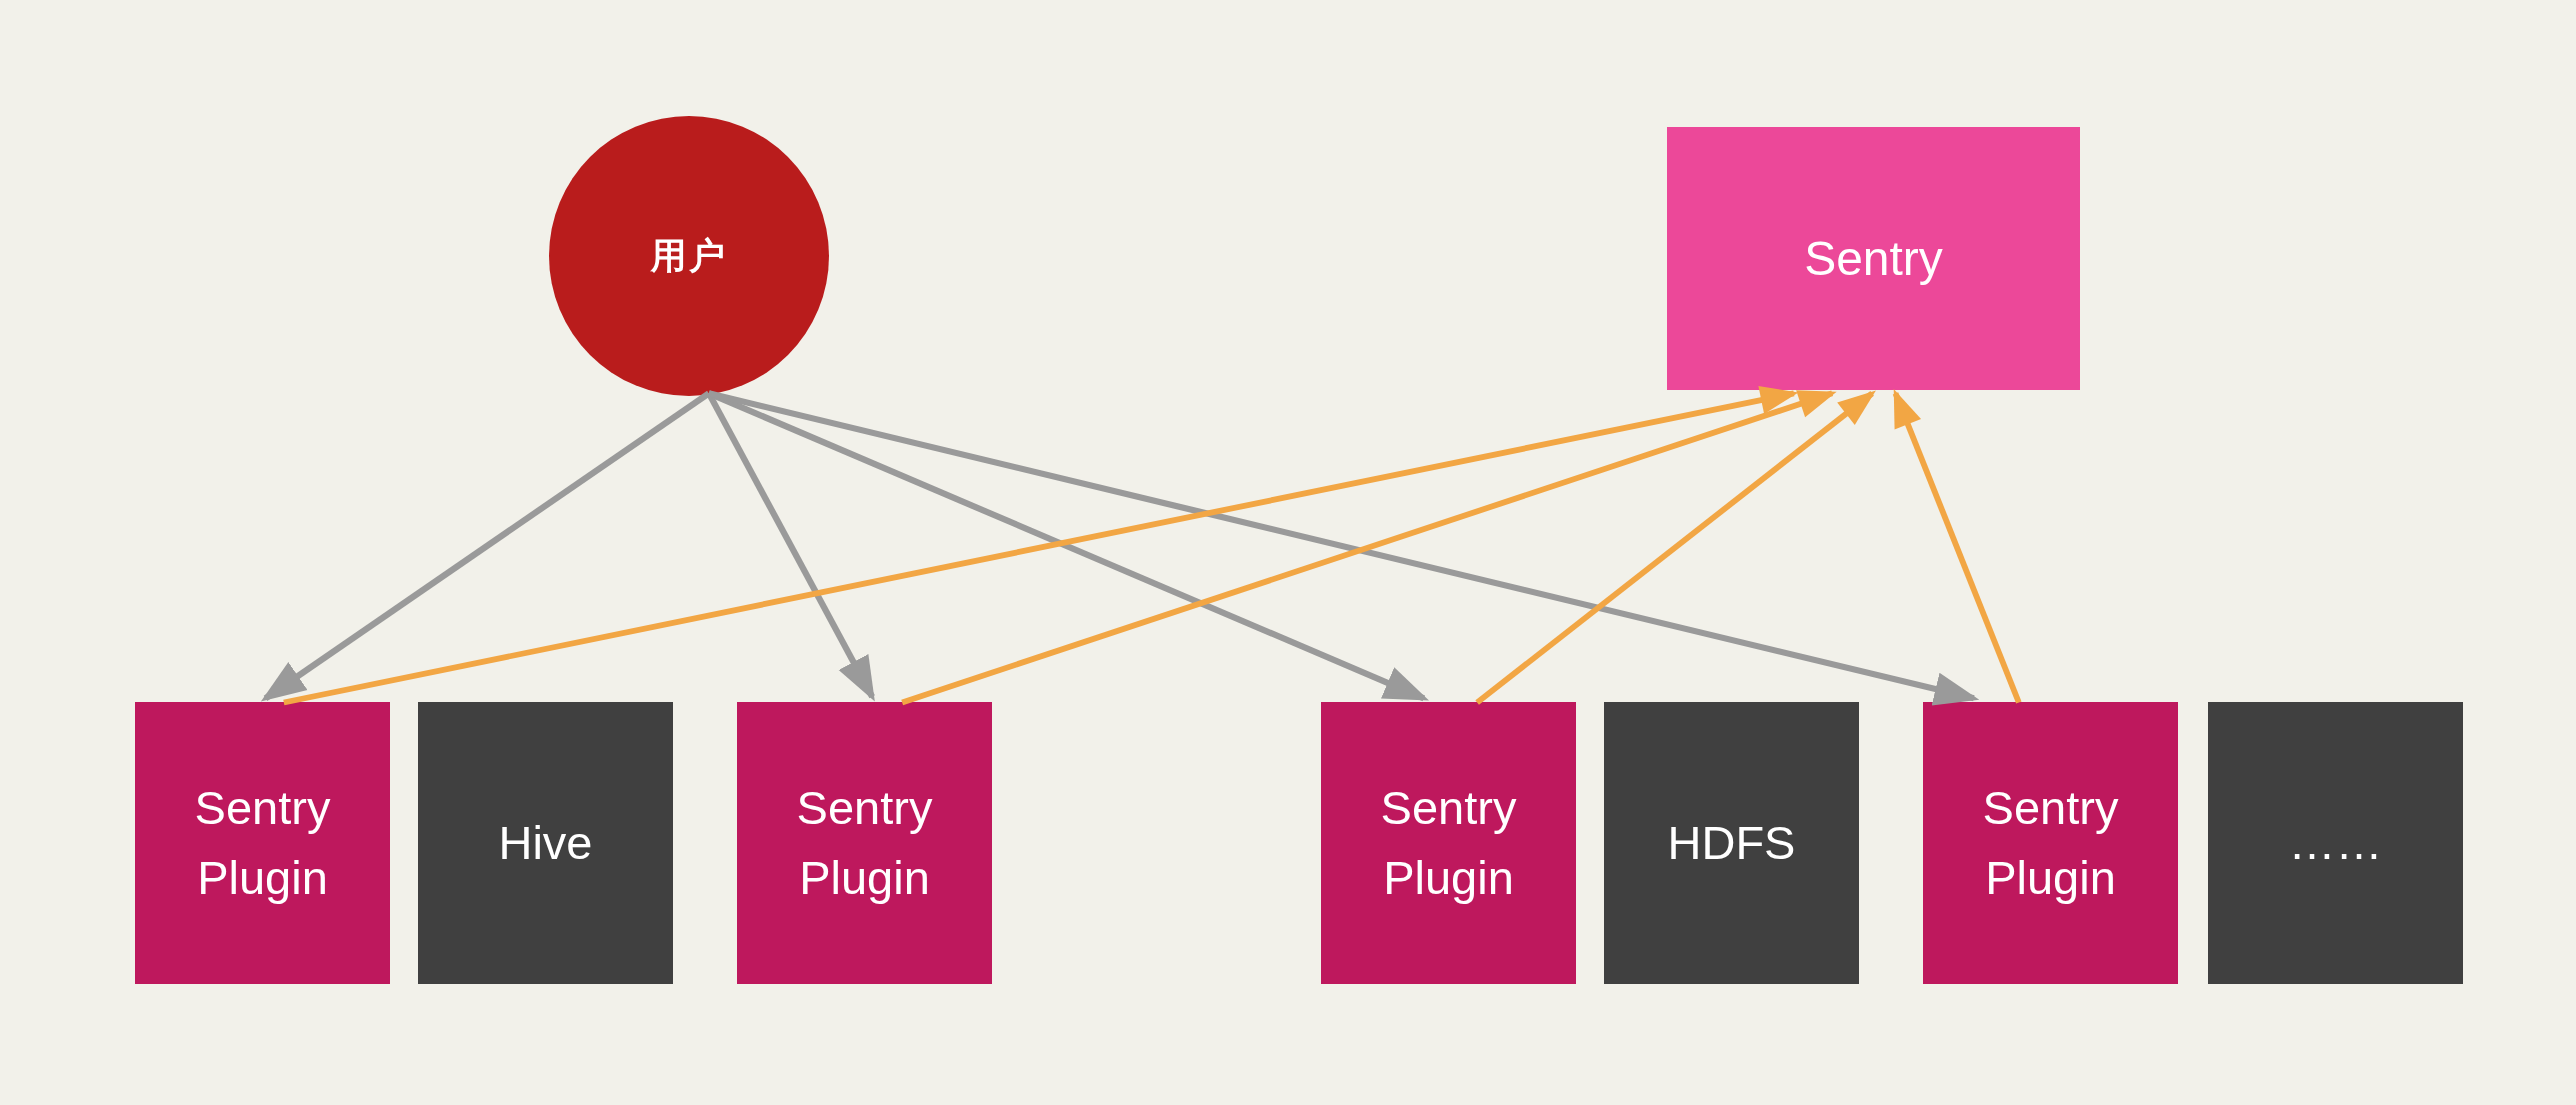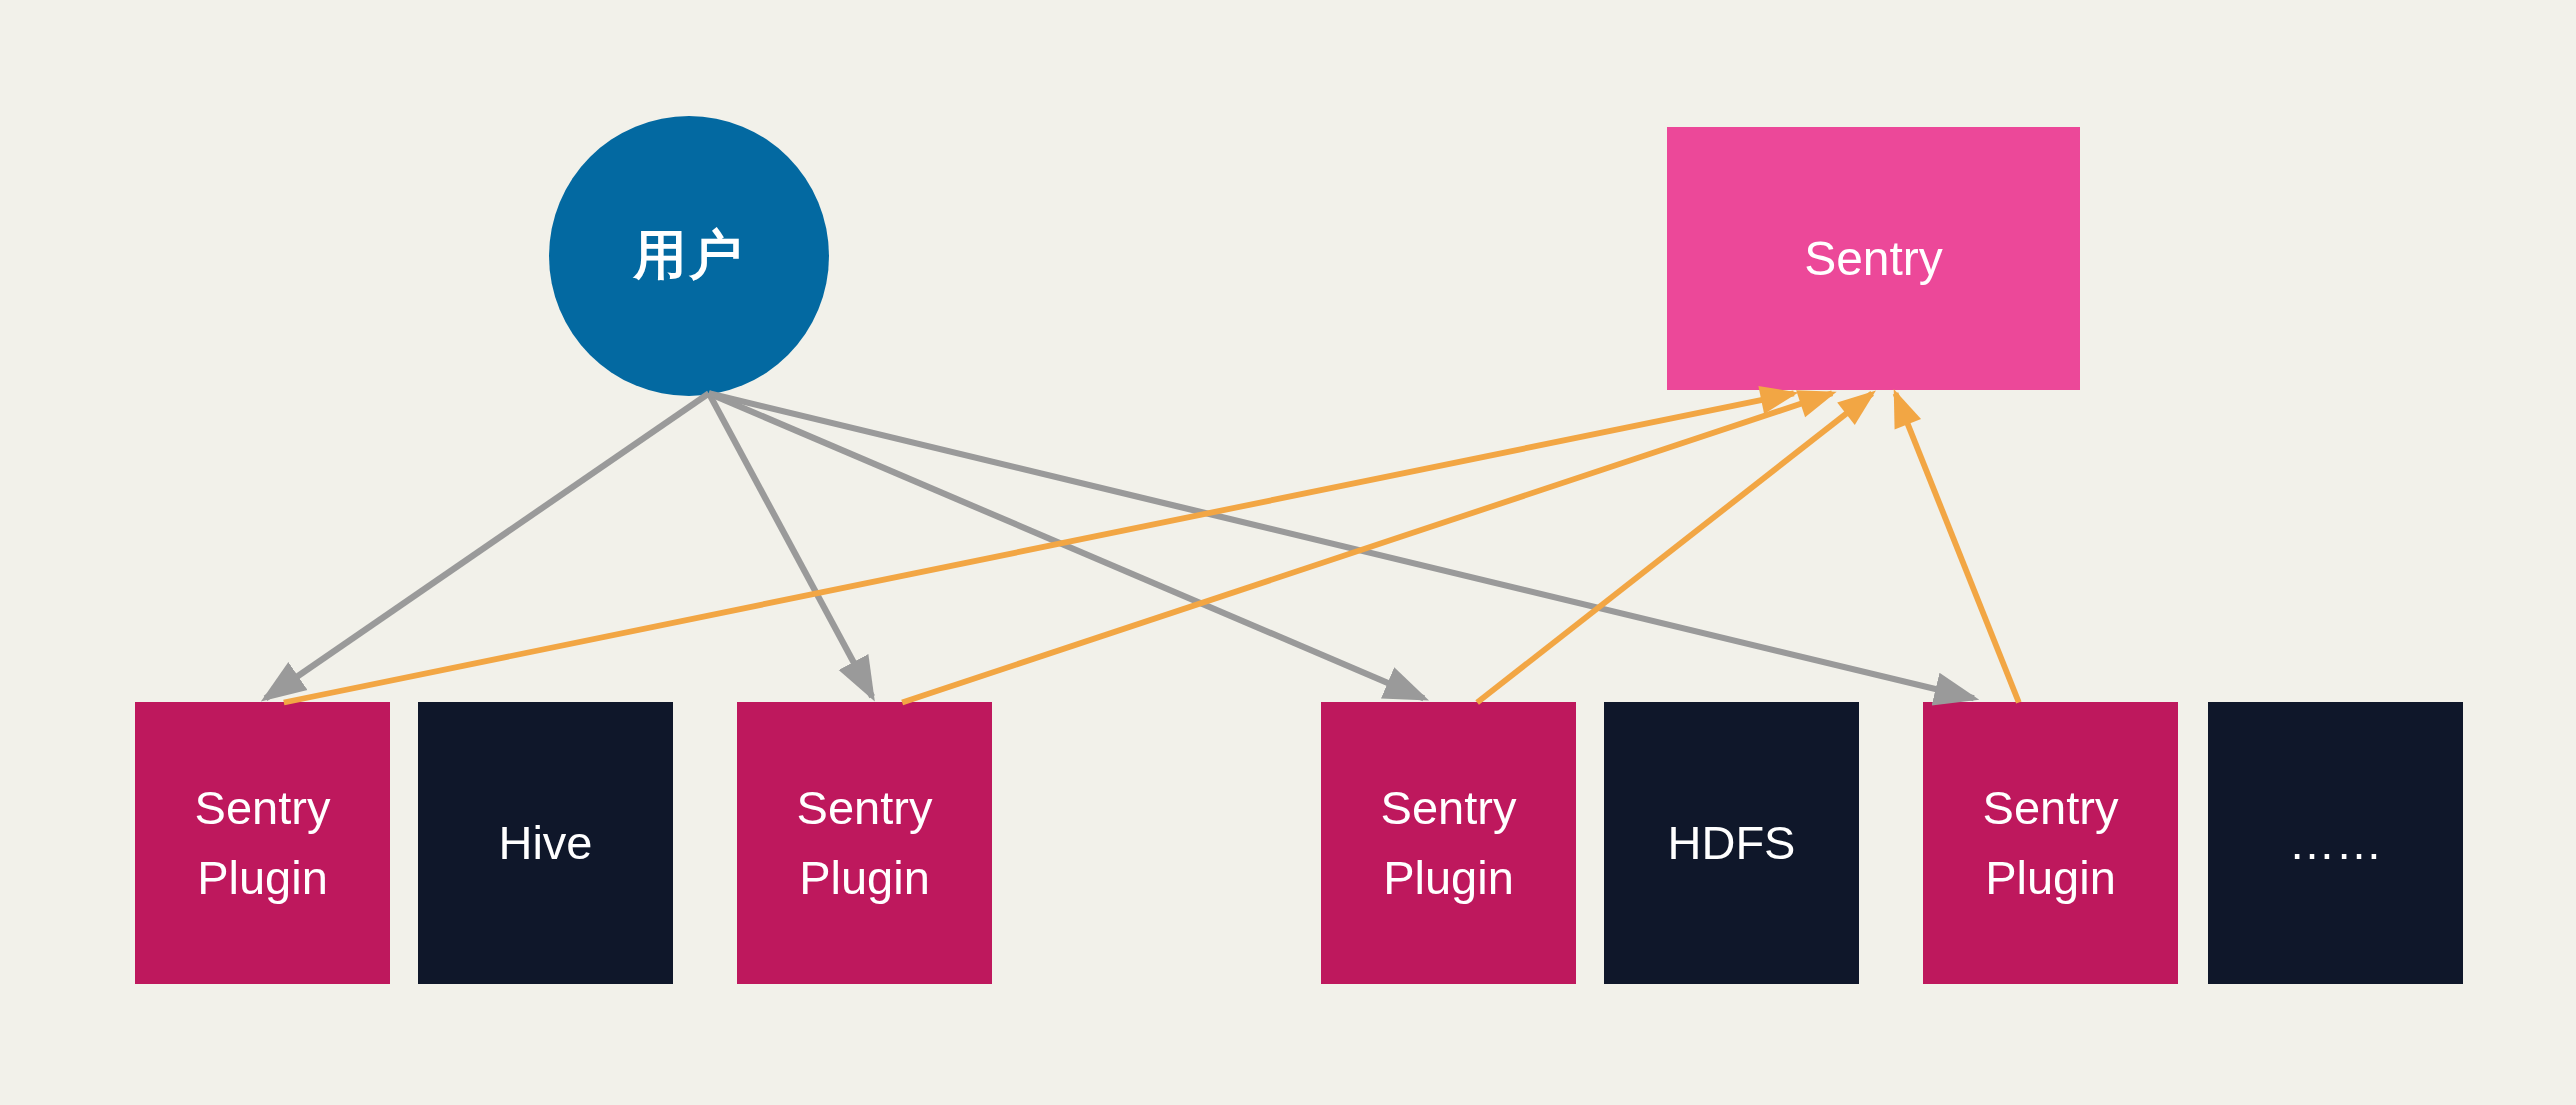--- a/index.html
+++ b/index.html
@@ -13,34 +13,34 @@
   .node{
     position:absolute;
     display:flex;align-items:center;justify-content:center;
     text-align:center;
     color:#FFFFFF;
     box-sizing:border-box;
   }
   #user-node{
     left:549px;top:116px;width:280px;height:280px;
     border-radius:50%;
-    background:#0369a1;
-    font-size:53px;font-weight:600;letter-spacing:2.5px;
+    background:#b91c1c;
+    font-size:36px;font-weight:600;letter-spacing:2.5px;
   }
   #sentry-node{
     left:1667px;top:127px;width:413px;height:263px;
     background:#ec4899;
     font-size:48px;
   }
   .bottom-node{
     top:702px;width:255px;height:282px;
     font-size:47px;line-height:1.48;
   }
   .plugin{background:#be185d;}
-  .service{background:#0f172a;align-items:center;}
+  .service{background:#404040;align-items:center;}
   .bottom-node .lbl{padding:0 33px;}
   #svg-edges{position:absolute;left:0;top:0;z-index:5;}
   .edge-gray{stroke:#9A9A9A;stroke-width:7.5;fill:none;}
   .edge-orange{stroke:#F2A644;stroke-width:7;fill:none;}
 </style>
 </head>
 <body>
 
 <div id="canvas">
 

